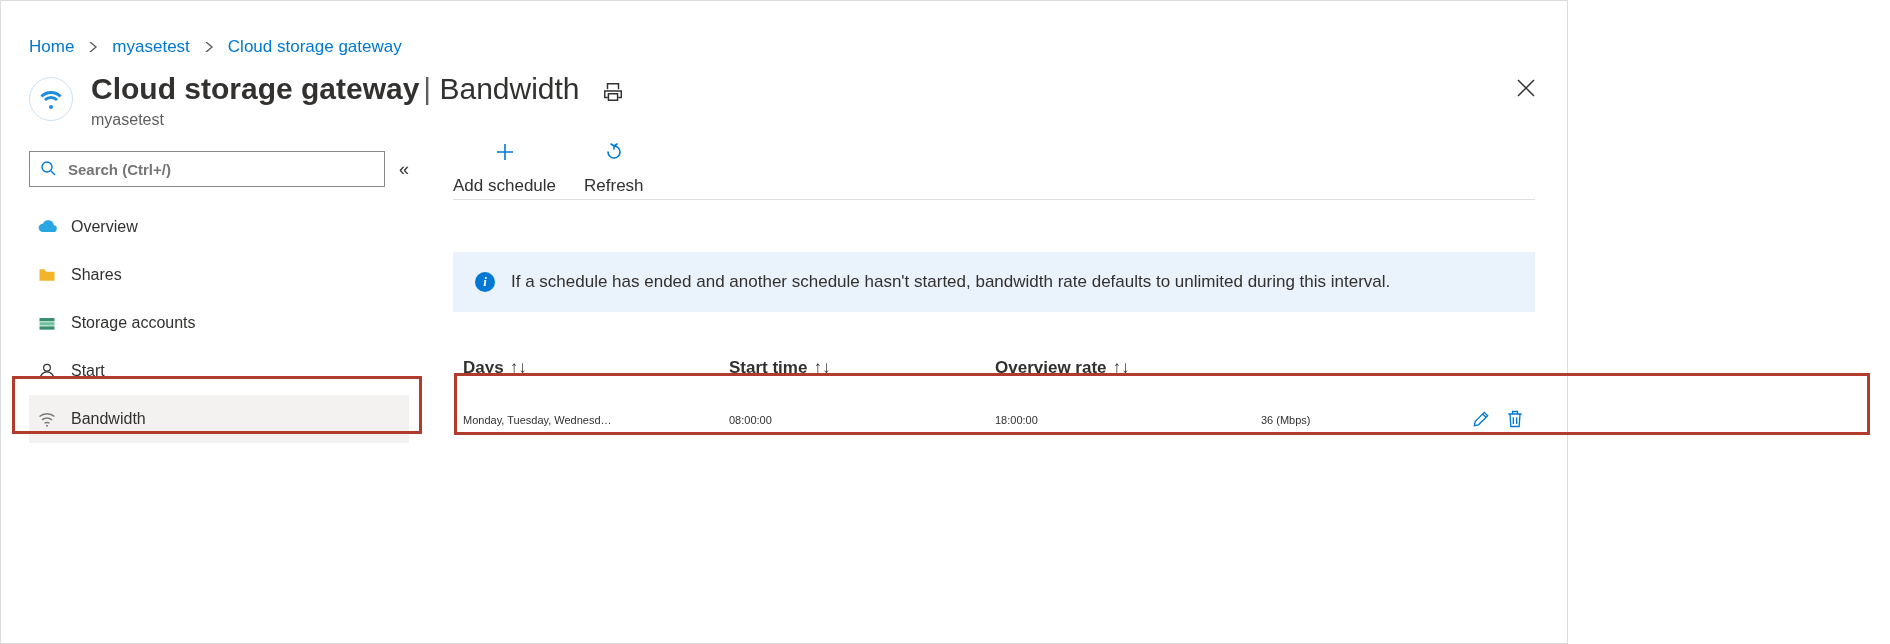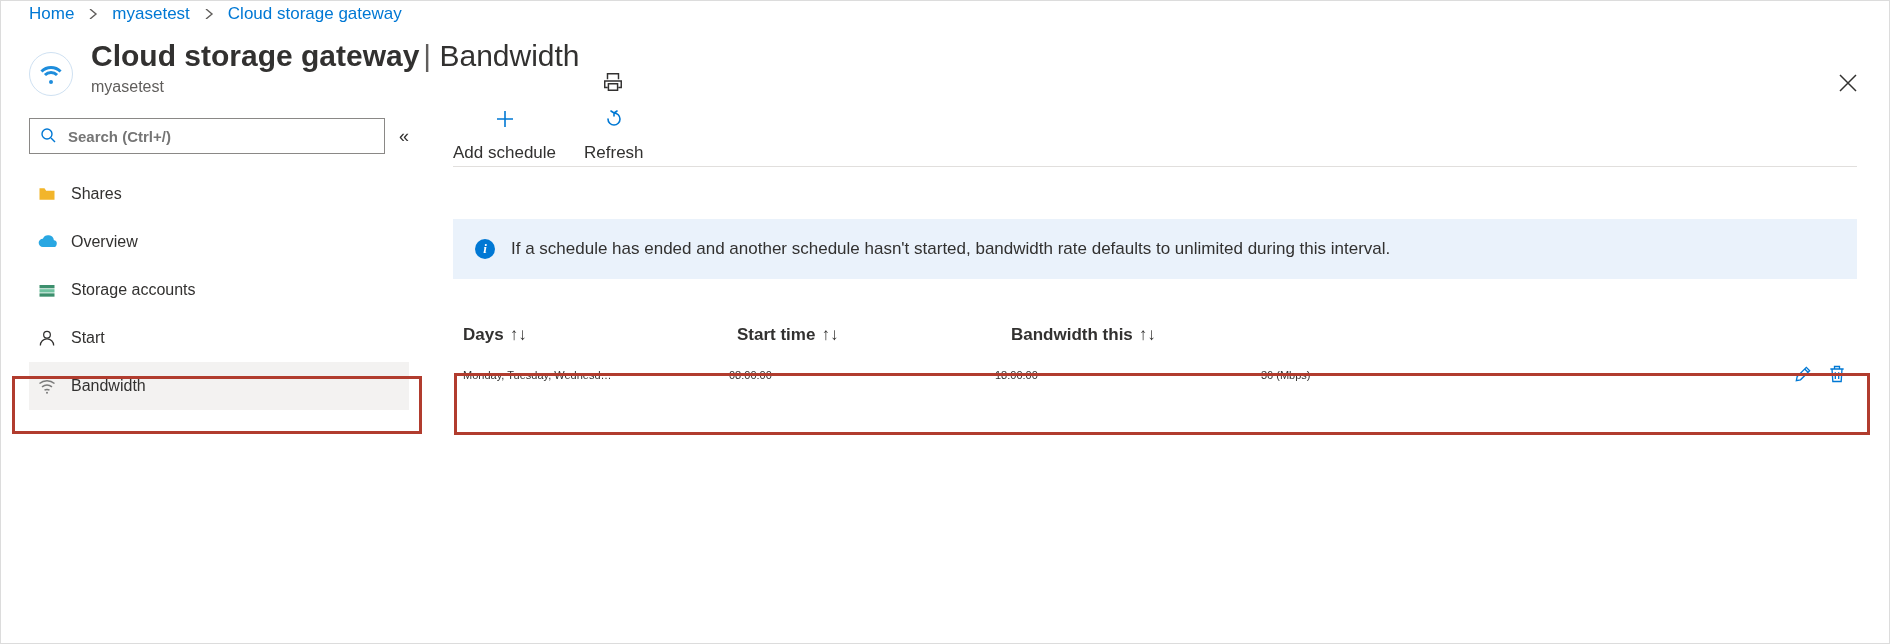--- a/index.html
+++ b/index.html
@@ -9,28 +9,28 @@
     --bg:#ffffff;
     --info-bg:#eaf2fb;
     --sidebar-active:#f3f2f1;
     --border:#e1dfdd;
     --highlight:#b13c2e;
     font-family:"Segoe UI",Arial,sans-serif;
     font-size:14px;
     color:var(--txt);
   }
   body{margin:0;background:#fff;}
-  .frame{box-sizing:border-box;border:1px solid #dcdcdc;width:1890px;height:644px;position:relative;padding:3px 32px 0 28px;}
+  .frame{box-sizing:border-box;border:1px solid #dcdcdc;width:1568px;height:644px;position:relative;padding:36px 32px 0 28px;}
   a{color:var(--blue);text-decoration:none;}
   
   .crumbs{display:flex;align-items:center;gap:14px;font-size:17px;margin-bottom:14px;}
   .crumbs svg{width:10px;height:10px;}
   .chev{color:var(--txt-muted);}
   
-  .hdr{display:flex;align-items:flex-end;}
+  .hdr{display:flex;align-items:flex-start;}
   .hdr-icon-circle{width:42px;height:42px;border:1px solid #cfe1f2;border-radius:50%;display:flex;align-items:center;justify-content:center;margin-right:18px;margin-top:6px;background:#fff;}
   .hdr-icon-circle svg{width:24px;height:24px;}
   .hdr-title{font-size:30px;font-weight:600;line-height:1.2;}
   .hdr-sep{font-size:30px;font-weight:400;color:var(--txt-muted);}
   .hdr-sub{font-size:30px;font-weight:400;}
   .hdr-name{color:var(--txt-muted);font-size:16px;margin-top:4px;}
   .hdr-print{margin-left:22px;margin-top:10px;cursor:pointer;}
   .hdr-close{margin-left:auto;margin-top:8px;cursor:pointer;font-size:22px;line-height:1;color:#323130;}
   
   .cols{display:flex;margin-top:22px;}
@@ -51,21 +51,21 @@
   .tbtn .ticon{color:var(--blue);}
   .rule{border:none;border-top:1px solid var(--border);margin:0 0 52px 0;}
   .info{background:var(--info-bg);display:flex;align-items:center;gap:16px;padding:20px 22px;font-size:17px;margin-bottom:46px;}
   .info .dot{width:20px;height:20px;border-radius:50%;background:var(--blue);color:#fff;display:flex;align-items:center;justify-content:center;font-family:Georgia,serif;font-style:italic;font-weight:bold;font-size:13px;}
   
   .tbl{width:100%;table-layout:fixed;}
   .thcell{font-size:17px;font-weight:600;}
   .sort{color:var(--txt);margin-left:6px;cursor:pointer;}
   .row{display:grid;grid-template-columns:266px 266px 266px 1fr 90px;align-items:center;padding:0 10px;}
   .tdcell{font-size:11px;white-space:nowrap;overflow:hidden;text-overflow:ellipsis;}
-  .hdrrow{margin-bottom:14px;gap:8px;}
+  .hdrrow{margin-bottom:26px;}
   .datarow{height:32px;}
   .actions{display:flex;gap:14px;justify-content:flex-end;color:var(--blue);}
   .actions svg{width:20px;height:20px;cursor:pointer;}
   .hl-row{position:absolute;border:3px solid var(--highlight);pointer-events:none;}
 </style>
 </head>
 <body>
 
 <div class="frame">
 
@@ -124,32 +124,32 @@
           </span>
           <input placeholder="Search (Ctrl+/)" style="">
         </div>
         <span class="collapse">«</span>
       </div>
 
       <ul class="nav">
         <li>
           <span class="nav-icon">
             <svg viewBox="0 0 24 24">
+                <path fill="#29a7e2" d="M19 18H7a5 5 0 010-10 7 7 0 0113.3 2A4 4 0 0119 18z"></path>
+              </svg>
+          </span>
+          <span>Overview</span>
+        </li>
+        <li>
+          <span class="nav-icon">
+            <svg viewBox="0 0 24 24">
                 <path fill="#f2b52a" d="M3 5h6l2 3h10v11H3z"></path>
               </svg>
           </span>
           <span>Shares</span>
-        </li>
-        <li>
-          <span class="nav-icon">
-            <svg viewBox="0 0 24 24">
-                <path fill="#29a7e2" d="M19 18H7a5 5 0 010-10 7 7 0 0113.3 2A4 4 0 0119 18z"></path>
-              </svg>
-          </span>
-          <span>Overview</span>
         </li>
         <li>
           <span class="nav-icon">
             <svg viewBox="0 0 24 24">
                 <rect x="3" y="6" width="18" height="4" fill="#3c8f6d"></rect>
                 <rect x="3" y="11" width="18" height="4" fill="#6fc2a0"></rect>
                 <rect x="3" y="16" width="18" height="4" fill="#3c8f6d"></rect>
               </svg>
           </span>
           <span>Storage accounts</span>
@@ -198,21 +198,21 @@
 
       <div class="info">
         <span class="dot">i</span>
         <span>If a schedule has ended and another schedule hasn't started, bandwidth rate defaults to unlimited during this interval.</span>
       </div>
 
       <div class="tbl">
         <div class="row hdrrow">
           <div class="thcell"><span>Days</span><span class="sort">↑↓</span></div>
           <div class="thcell"><span>Start time</span><span class="sort">↑↓</span></div>
-          <div class="thcell"><span>Bandwidth this</span><span class="sort">↑↓</span></div>
+          <div class="thcell"><span>Overview rate</span><span class="sort">↑↓</span></div>
           <div></div>
         </div>
         <div class="row datarow" id="datarow">
           <div class="tdcell">Monday, Tuesday, Wednesd…</div>
           <div class="tdcell">08:00:00</div>
           <div class="tdcell">18:00:00</div>
           <div class="tdcell">36 (Mbps)</div>
           <div class="actions">
             <span>
               <svg viewBox="0 0 24 24">

